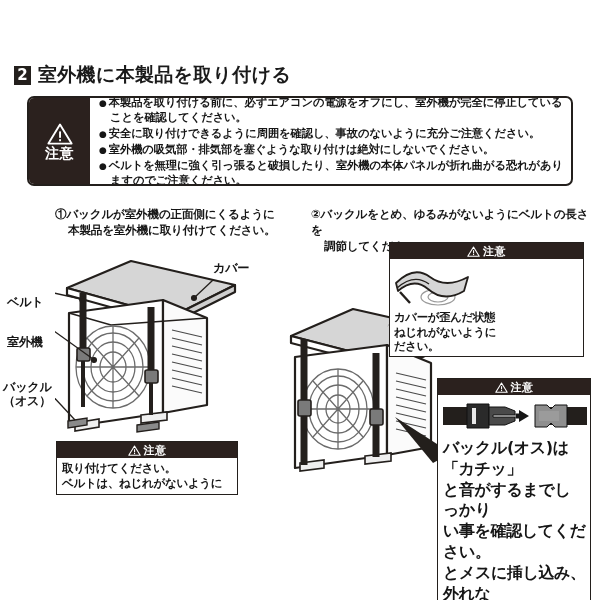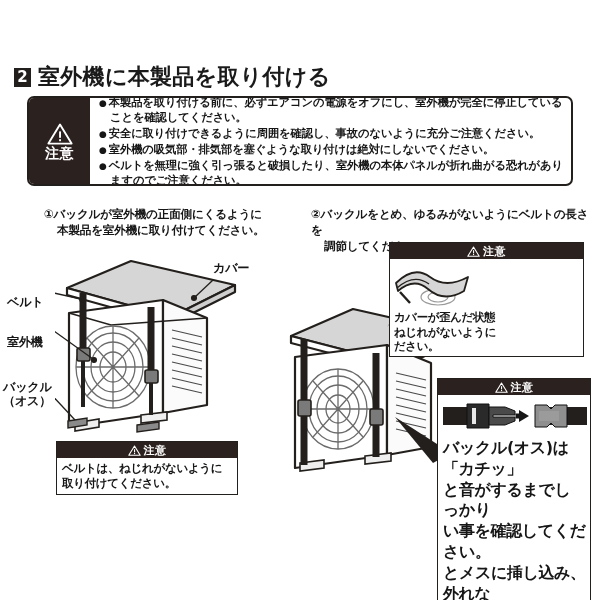--- a/index.html
+++ b/index.html
@@ -14,21 +14,21 @@
   #page{position:absolute;inset:0;width:600px;height:600px;}
 
   
   .sec-header{position:absolute;left:14px;top:62px;display:flex;align-items:center;gap:7px;}
   .sec-num{
     background:#231f1c;color:#fff;
     font-weight:700;font-size:15px;line-height:1;
     width:17px;height:19px;display:flex;align-items:center;justify-content:center;
     letter-spacing:0;
   }
-  .sec-title{font-size:22px;font-weight:700;letter-spacing:0.3px;color:#1a1a1a;font-family:Liberation Mono, monospace;}
+  .sec-title{font-size:19px;font-weight:700;letter-spacing:0.3px;color:#1a1a1a;font-family:Liberation Mono, monospace;}
 
   
   .caution-panel{
     position:absolute;left:27px;top:96px;width:546px;height:90px;
     border:2px solid #231f1c;border-radius:7px;
     box-sizing:border-box;background:#fff;overflow:hidden;
     display:flex;
   }
   .caution-mark{
     width:61px;background:#2b211e;color:#fff;
@@ -42,21 +42,21 @@
     display:flex;flex-direction:column;justify-content:center;gap:1px;
   }
   .bullet-line{
     font-size:11.3px;line-height:1.33;font-weight:600;color:#161616;
     text-indent:-11px;padding-left:11px;letter-spacing:-0.1px;
   }
   .bullet-line::before{content:"\25CF";font-size:9px;margin-right:2px;}
 
   
   .step-cap{position:absolute;font-size:11.6px;font-weight:700;line-height:1.38;letter-spacing:-0.2px;color:#161616;}
-  #cap1{left:44px;top:207px;width:250px;}
+  #cap1{left:55px;top:207px;width:250px;font-family:Liberation Mono, monospace;}
   #cap2{left:311px;top:207px;width:280px;}
   .step-cap .ind{display:block;text-indent:13px;}
 
   
   .cbox{position:absolute;border:1.6px solid #231f1c;background:#fff;box-sizing:border-box;}
   .cbox .cb-head{
     background:#2b211e;color:#fff;height:16px;
     display:flex;align-items:center;justify-content:center;gap:3px;
     font-size:11px;font-weight:700;letter-spacing:0.4px;
   }
@@ -227,22 +227,22 @@
   <div class="cbox" id="cbox-belt">
     <div class="cb-head">
       <svg class="tri-s" viewBox="0 0 13 11">
         <path d="M6.5 1 L12.2 10.2 L0.8 10.2 Z" fill="none" stroke="#fff" stroke-width="1.1" stroke-linejoin="round"></path>
         <rect x="6.0" y="4.2" width="1.1" height="3.2" fill="#fff"></rect>
         <rect x="6.0" y="8.0" width="1.1" height="1.1" fill="#fff"></rect>
       </svg>
       <span>注意</span>
     </div>
     <div class="cb-body">
+      <div>取り付けてください。</div>
       <div>ベルトは、ねじれがないように</div>
-      <div>取り付けてください。</div>
     </div>
   </div>
 
   <div class="cbox with-fig" id="cbox-warp">
     <div class="cb-head">
       <svg class="tri-s" viewBox="0 0 13 11">
         <path d="M6.5 1 L12.2 10.2 L0.8 10.2 Z" fill="none" stroke="#fff" stroke-width="1.1" stroke-linejoin="round"></path>
         <rect x="6.0" y="4.2" width="1.1" height="3.2" fill="#fff"></rect>
         <rect x="6.0" y="8.0" width="1.1" height="1.1" fill="#fff"></rect>
       </svg>

